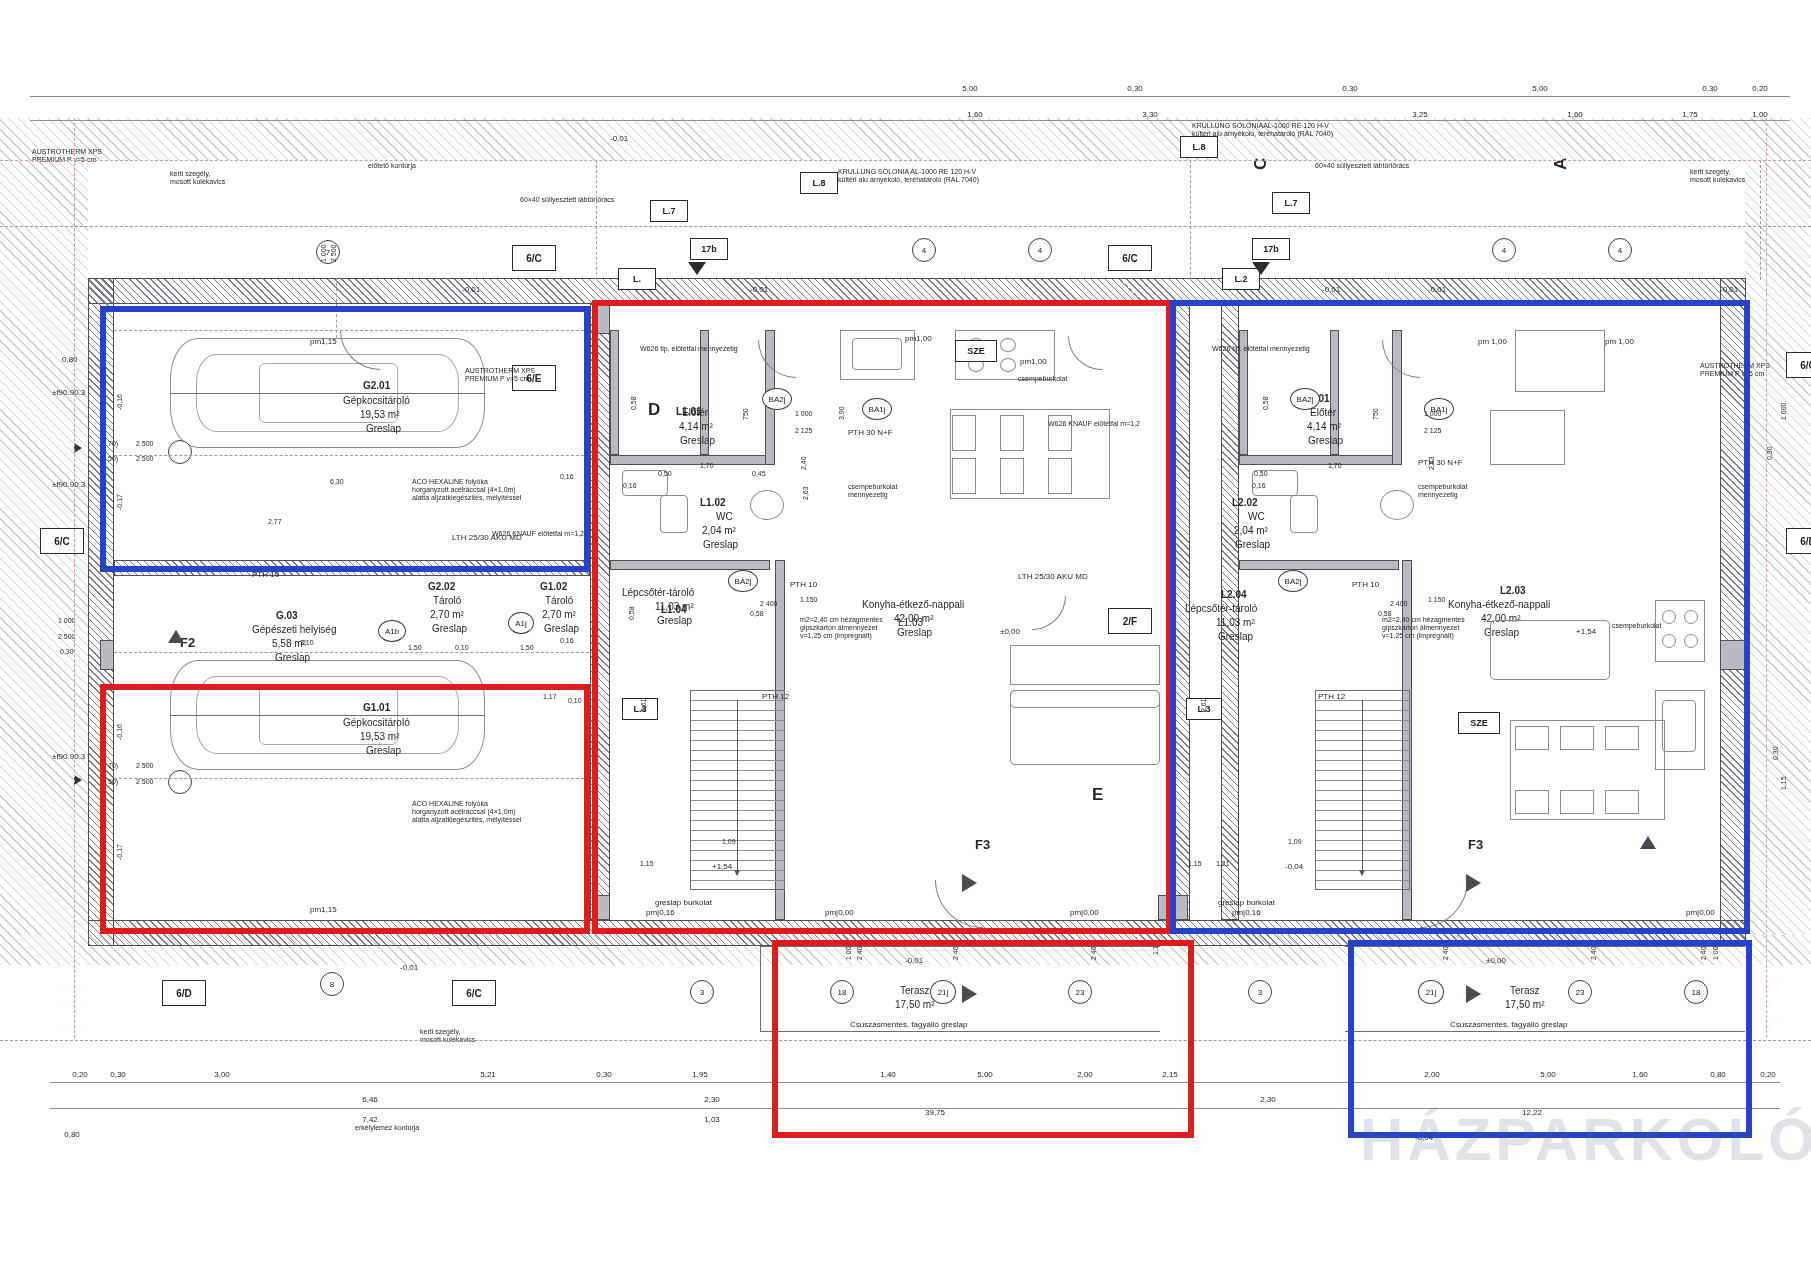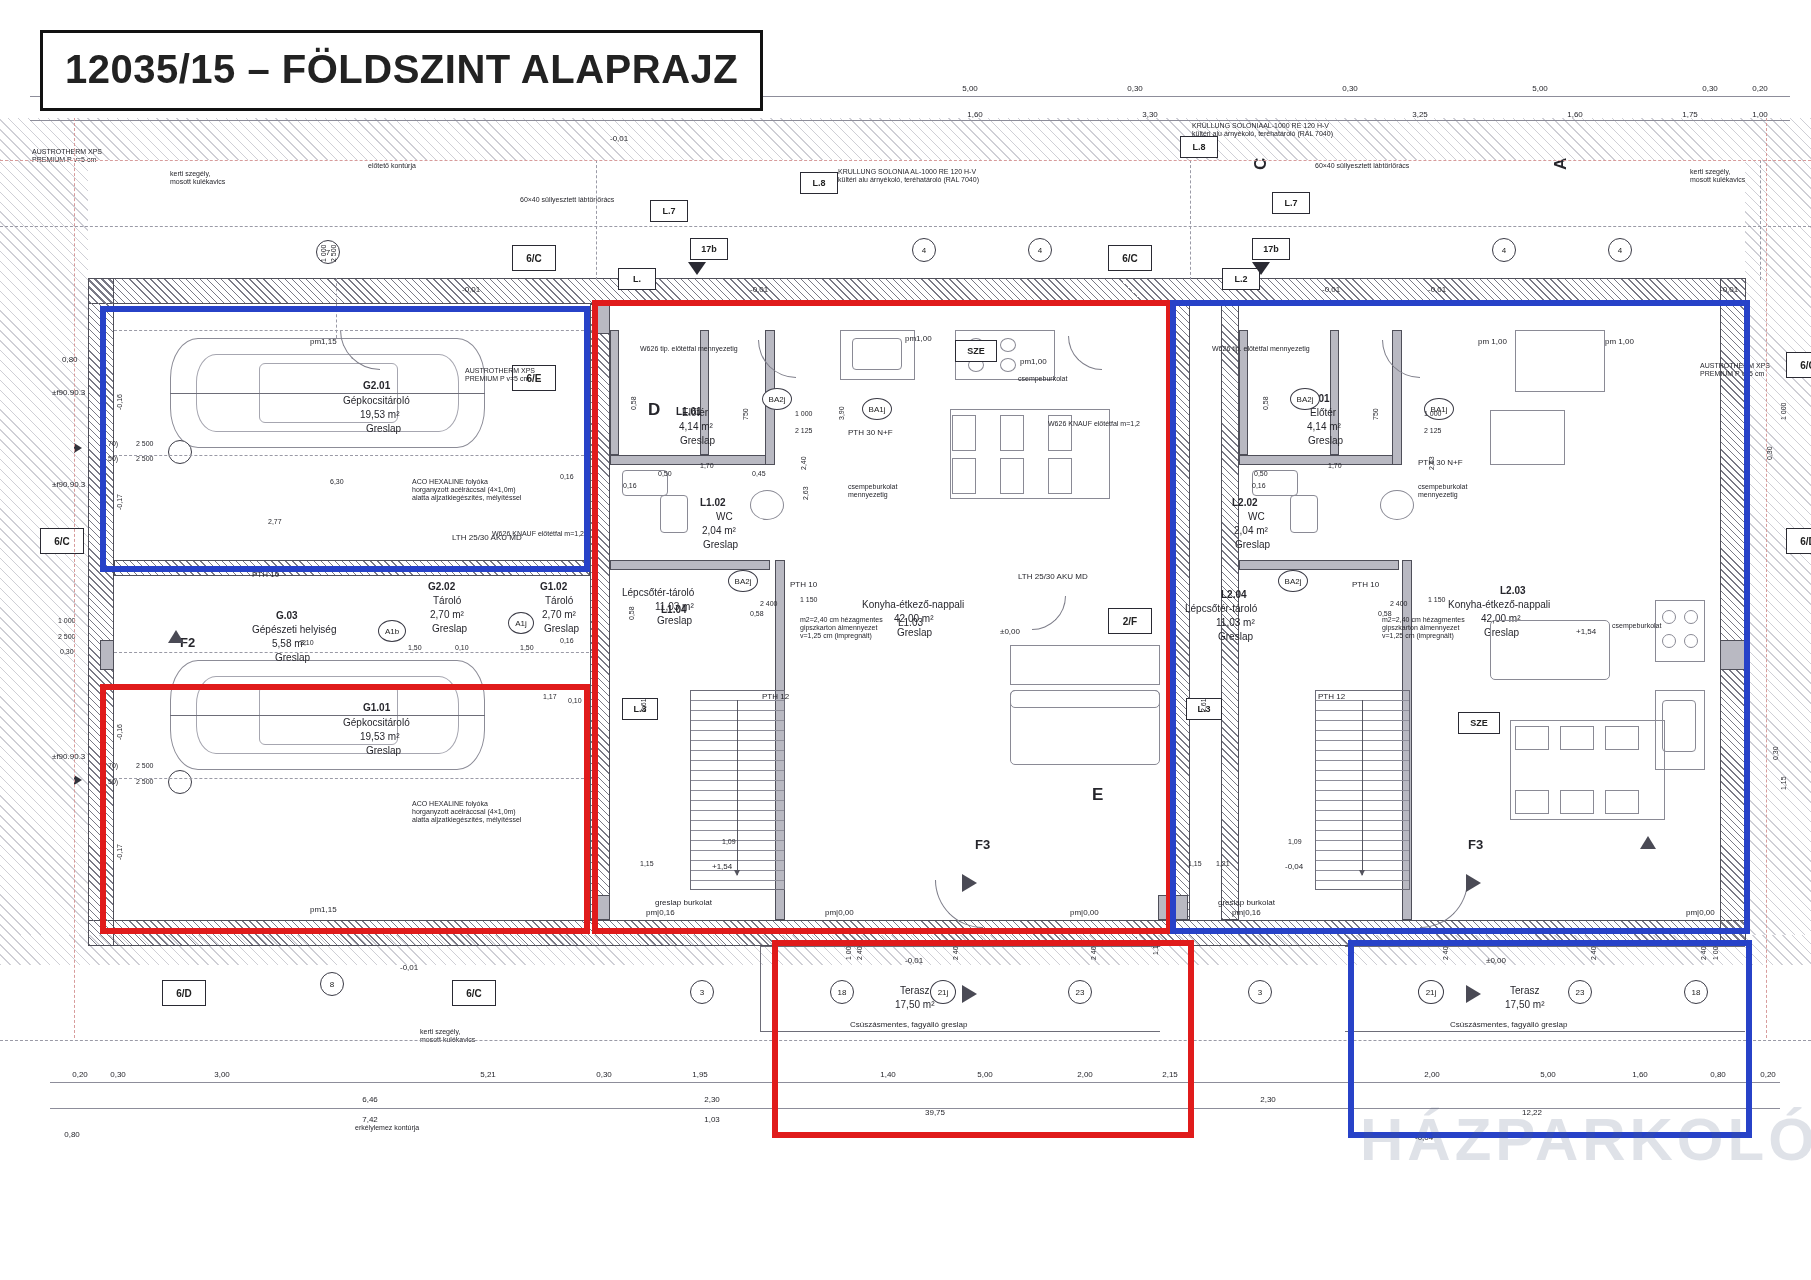--- a/index.html
+++ b/index.html
@@ -162,21 +162,20 @@
     color:rgba(80,95,130,0.18);
     letter-spacing:4px;
     z-index:50;
   }
 </style>
 </head>
 <body>
 
 <div id="stage">
 
-  <div class="title-plate">12035/15 – FÖLDSZINT ALAPRAJZ</div>
 
   <div class="hatch-out" style="left:0;top:118px;width:1811px;height:42px;"></div>
   <div class="hatch-out" style="left:0;top:935px;width:1811px;height:30px;"></div>
   <div class="hatch-out" style="left:0;top:160px;width:88px;height:775px;"></div>
   <div class="hatch-out" style="left:1745px;top:160px;width:66px;height:775px;"></div>
 
   <div class="dim-line" style="left:30px;top:96px;width:1760px;"></div>
   <div class="dim-line" style="left:30px;top:120px;width:1760px;"></div>
   <div class="txt s8 c" style="left:970px;top:84px;">5,00</div>
   <div class="txt s8 c" style="left:1135px;top:84px;">0,30</div>

